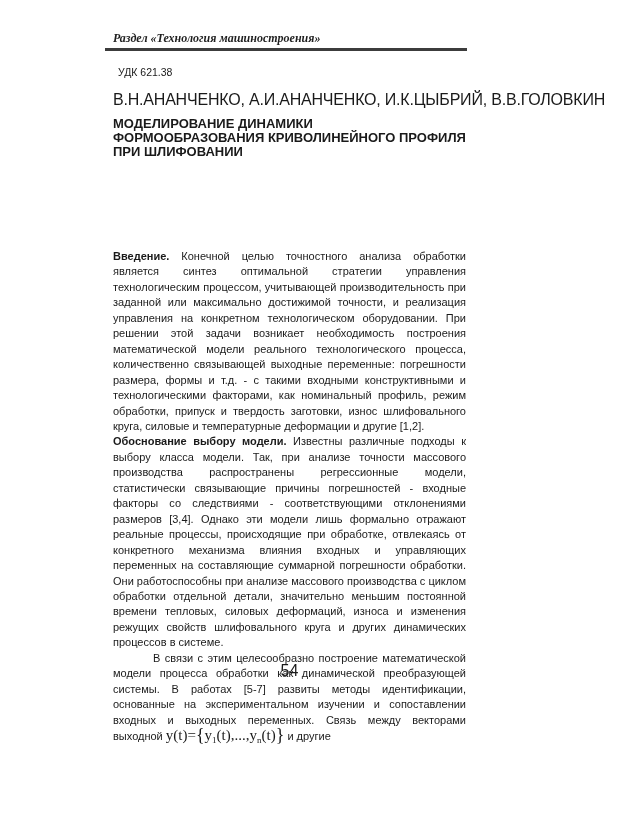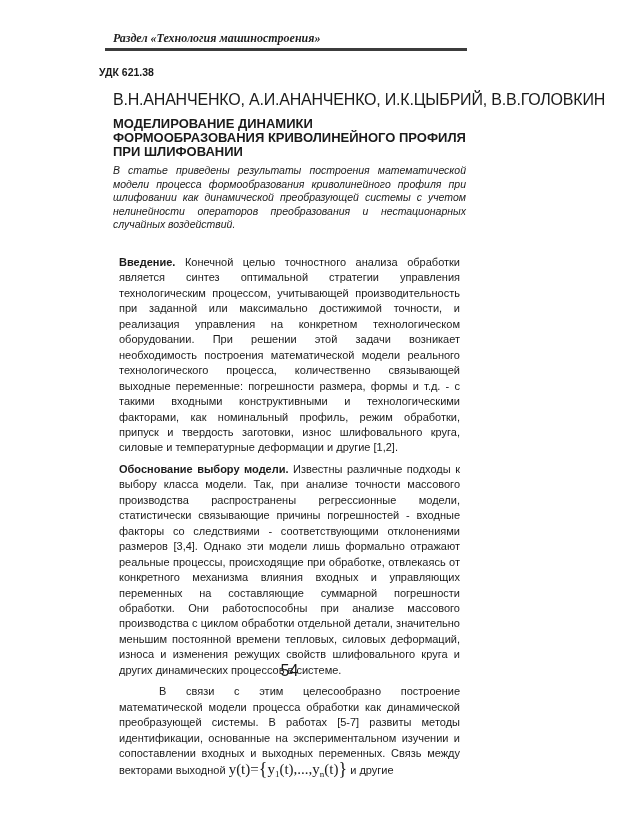--- a/index.html
+++ b/index.html
@@ -19,22 +19,22 @@
     font-style: italic; font-weight: bold;
     font-size: 12px; color: #1f1f1f;
     white-space: nowrap;
   }
   .header-rule {
     top: 48px; left: 105px;
     width: 362px; height: 3px;
     background: #3c3c3c;
   }
   .udc {
-    top: 66px; left: 99px;
-    font-size: 10.5px; letter-spacing: 0px; font-weight: bold;
+    top: 66px; left: 118px;
+    font-size: 10.5px; letter-spacing: 0px;
   }
   .authors {
     top: 91px; left: 113px;
     font-size: 16px; letter-spacing: -0.2px;
     white-space: nowrap;
   }
   .paper-title {
     top: 117px; left: 113px; width: 353px;
     font-size: 13px; font-weight: bold;
     line-height: 14px; letter-spacing: 0px;
@@ -45,21 +45,21 @@
     font-size: 10.5px; line-height: 13.6px;
     text-align: justify;
   }
   .abstract-block p { margin: 0; }
   .kw-label { font-weight: bold; }
   .body-block {
     top: 249px; left: 113px; width: 353px;
     font-size: 11px; line-height: 15.45px;
     text-align: justify;
   }
-  .body-block p { margin: 6px; }
+  .body-block p { margin: 0; }
   .body-block p.indent { text-indent: 40px; }
   .run-in { font-weight: bold; }
   .formula {
     font-family: Liberation Serif, serif;
     font-size: 15px;
     white-space: nowrap;
   }
   .formula sub {
     font-size: 9px;
     vertical-align: -3px;
@@ -81,21 +81,20 @@
 
 <div class="abs header-rule"></div>
 
 <div class="abs udc">УДК 621.38</div>
 
 <div class="abs authors">В.Н.АНАНЧЕНКО, А.И.АНАНЧЕНКО, И.К.ЦЫБРИЙ, В.В.ГОЛОВКИН</div>
 
 <div class="abs paper-title">МОДЕЛИРОВАНИЕ ДИНАМИКИ ФОРМООБРАЗОВАНИЯ КРИВОЛИНЕЙНОГО ПРОФИЛЯ ПРИ ШЛИФОВАНИИ</div>
 
 <div class="abs abstract-block">
-  <p>В статье приведены результаты построения математической модели процесса формообразования криволинейного профиля при шлифовании как динамической преобразующей системы с учетом нелинейности операторов преобразования и нестационарных случайных воздействий.</p>
 </div>
 
 <div class="abs body-block">
   <p><span class="run-in">Введение.</span>
     <span>Конечной целью точностного анализа обработки является синтез оптимальной стратегии управления технологическим процессом, учитывающей производительность при заданной или максимально достижимой точности, и реализация управления на конкретном технологическом оборудовании. При решении этой задачи возникает необходимость построения математической модели реального технологического процесса, количественно связывающей выходные переменные: погрешности размера, формы и т.д. - с такими входными конструктивными и технологическими факторами, как номинальный профиль, режим обработки, припуск и твердость заготовки, износ шлифовального круга, силовые и температурные деформации и другие [1,2].</span></p>
 
   <p><span class="run-in">Обоснование выбору модели.</span>
     <span>Известны различные подходы к выбору класса модели. Так, при анализе точности массового производства распространены регрессионные модели, статистически связывающие причины погрешностей - входные факторы со следствиями - соответствующими отклонениями размеров [3,4]. Однако эти модели лишь формально отражают реальные процессы, происходящие при обработке, отвлекаясь от конкретного механизма влияния входных и управляющих переменных на составляющие суммарной погрешности обработки. Они работоспособны при анализе массового производства с циклом обработки отдельной детали, значительно меньшим постоянной времени тепловых, силовых деформаций, износа и изменения режущих свойств шлифовального круга и других динамических процессов в системе.</span></p>
 
   <p class="indent"><span>В связи с этим целесообразно построение математической модели процесса обработки как динамической преобразующей системы. В работах [5-7] развиты методы идентификации, основанные на экспериментальном изучении и сопоставлении входных и выходных переменных. Связь между векторами выходной</span>

